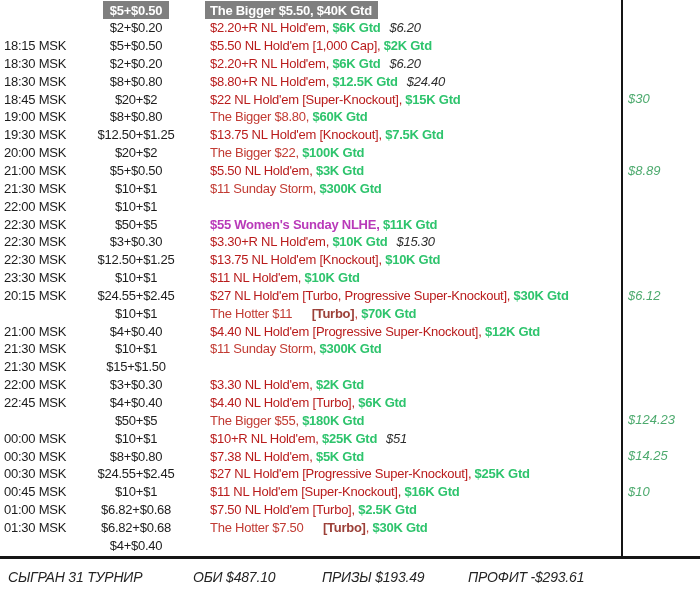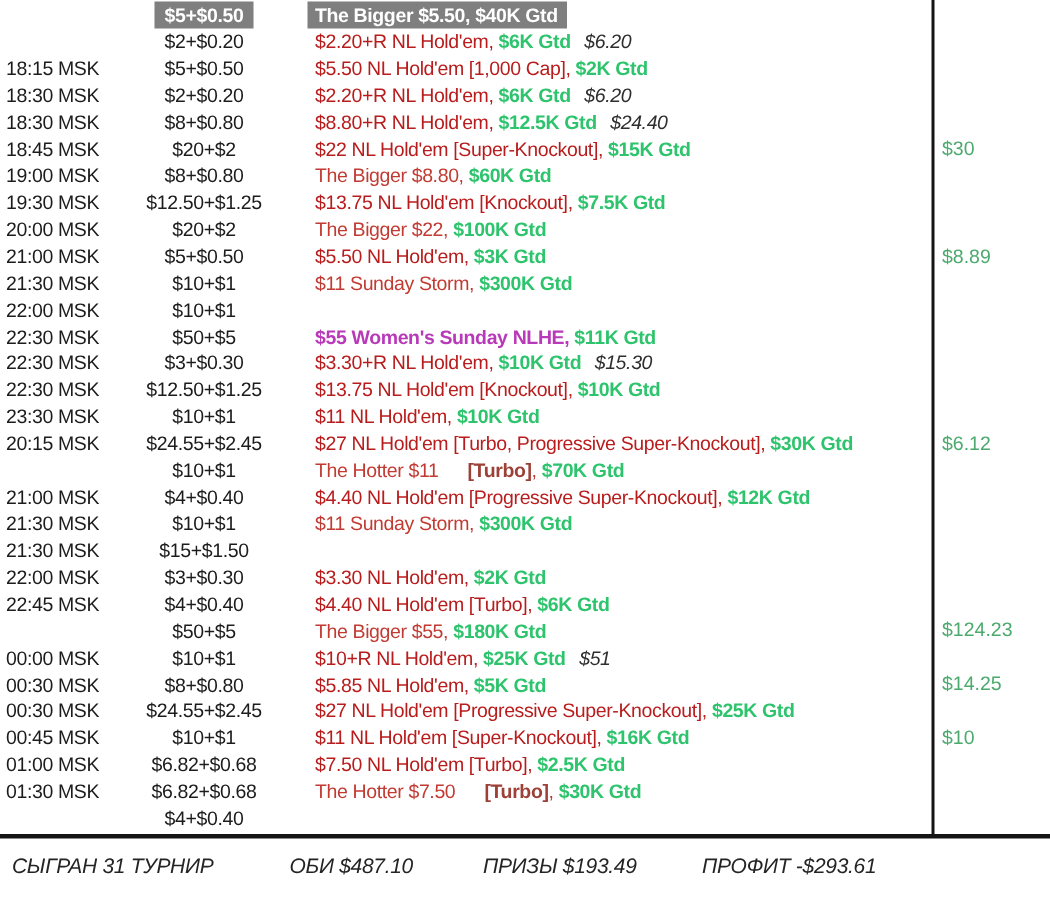--- a/index.html
+++ b/index.html
@@ -13,21 +13,21 @@
   .c-buyin{flex:none;width:96px;text-align:center;}
   .c-name{flex:1;min-width:0;margin-left:26px;}
   .buyin-hdr{background:var(--header_bg);color:#fff;font-weight:700;padding:1.5px 7px 2px;}
   .seg-n{color:#b91c1c;}
   .seg-g{color:var(--green);font-weight:700;}
   .seg-r{color:var(--red);font-weight:400;}
   .seg-dr{color:var(--darkred);font-weight:700;padding-left:16px;}
   .seg-m{color:var(--magenta);font-weight:700;}
   .seg-hdr{background:var(--header_bg);color:#fff;font-weight:700;margin-left:-5px;padding:1.5px 6px 2px 5px;}
   .inline-val{color:#2e2e2e;font-style:italic;margin-left:9px;}
-  .right-val{position:absolute;left:628px;top:1px;color:var(--right_green);letter-spacing:0;}
+  .right-val{position:absolute;left:628px;top:1px;color:var(--right_green);font-style:italic;letter-spacing:0;}
   .vline{position:absolute;left:621px;top:0;width:2px;height:556px;background:#151515;}
   .hline{position:absolute;left:0;top:556px;width:700px;height:2.5px;background:#151515;}
   .summary{position:absolute;top:569px;left:0;width:582px;height:24px;font-style:italic;font-size:14px;color:#242424;letter-spacing:-0.2px;}
   .summary span{position:absolute;top:0;white-space:nowrap;}
   .s-played{left:8px;}
   .s-buyins{left:193px;}
   .s-prizes{left:322px;}
   .s-profit{left:468px;}
 </style>
 </head>
@@ -157,21 +157,21 @@
       <span class="right-val">$124.23</span>
     </div>
     <div class="row">
       <div class="c-time">00:00 MSK</div>
       <div class="c-buyin"><span>$10+$1</span></div>
       <div class="c-name"><span class="seg-n">$10+R NL Hold'em, </span><span class="seg-g">$25K Gtd</span><span class="inline-val">$51</span></div>
     </div>
     <div class="row">
       <div class="c-time">00:30 MSK</div>
       <div class="c-buyin"><span>$8+$0.80</span></div>
-      <div class="c-name"><span class="seg-n">$5.85 NL Hold'em, </span><span class="seg-g">$5K Gtd</span></div>
+      <div class="c-name"><span class="seg-n">$7.38 NL Hold'em, </span><span class="seg-g">$5K Gtd</span></div>
       <span class="right-val">$14.25</span>
     </div>
     <div class="row">
       <div class="c-time">00:30 MSK</div>
       <div class="c-buyin"><span>$24.55+$2.45</span></div>
       <div class="c-name"><span class="seg-n">$27 NL Hold'em [Progressive Super-Knockout], </span><span class="seg-g">$25K Gtd</span></div>
     </div>
     <div class="row">
       <div class="c-time">00:45 MSK</div>
       <div class="c-buyin"><span>$10+$1</span></div>

